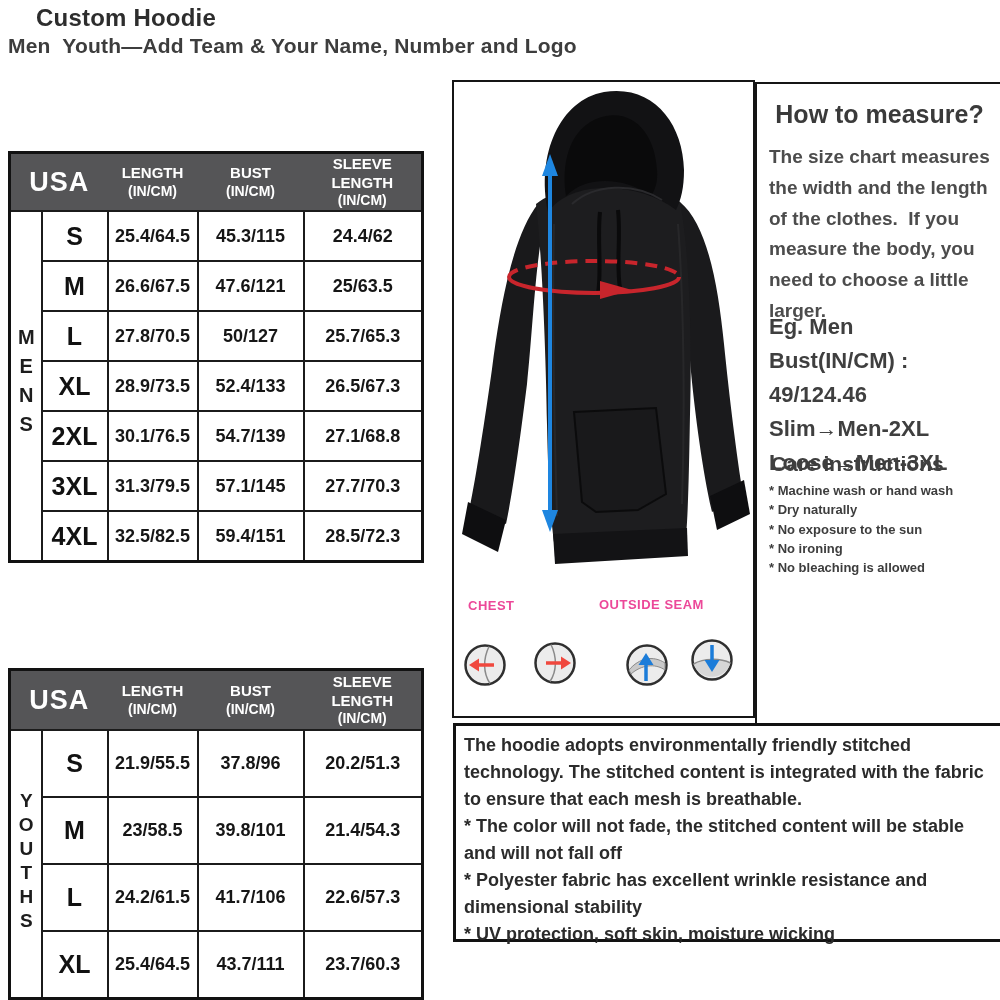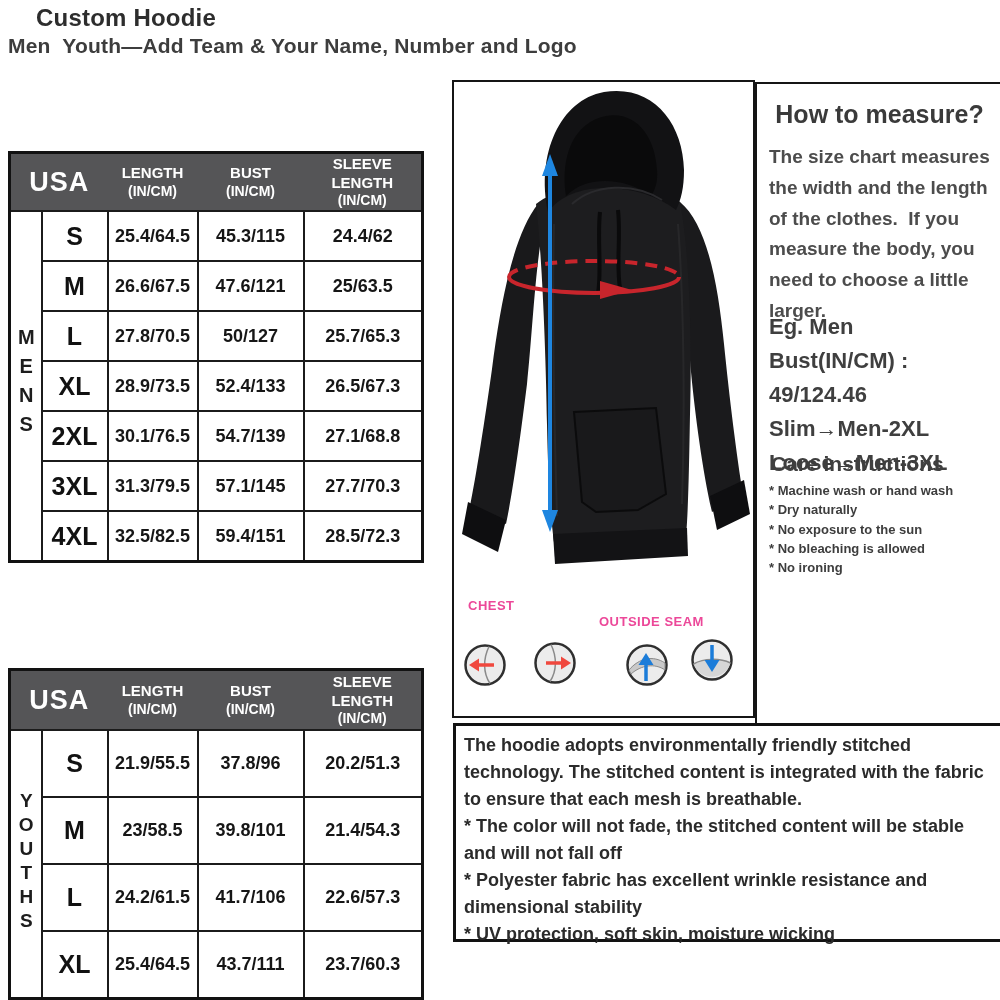--- a/index.html
+++ b/index.html
@@ -26,21 +26,21 @@
   .group-mens span{font-size:20px;letter-spacing:7px;}
   .group-youths span{font-size:19px;letter-spacing:3px;}
   .size-cell{font-size:25px;font-weight:bold;color:#111;}
   .val-cell{font-size:18px;font-weight:bold;color:#161616;}
 
   
   .hoodie-box{position:absolute;left:452px;top:80px;width:299px;height:634px;border:2px solid #151515;background:#fff;}
   .hoodie-art{position:absolute;left:0;top:2px;}
   .diagram-label{position:absolute;font-size:13px;font-weight:bold;color:#ec4899;letter-spacing:.5px;text-align:left;}
   #chest-label{left:14px;top:516px;width:100px;}
-  #seam-label{left:145px;top:532px;width:166px;}
+  #seam-label{left:145px;top:515px;width:166px;}
   .measure-icon{position:absolute;width:44px;height:44px;}
   #icon-1{left:9px;top:561px;}   #icon-2{left:79px;top:559px;}
   #icon-3{left:171px;top:561px;} #icon-4{left:236px;top:556px;}
 
   
   .measure-panel{position:absolute;left:755px;top:82px;width:245px;height:641px;background:#fff;
                  border-top:2px solid #151515;border-left:2px solid #151515;}
   .measure-heading{position:absolute;left:0;top:16px;width:100%;text-align:center;font-size:25px;font-weight:bold;color:#3a3a3a;}
   .measure-body{position:absolute;left:12px;top:58px;width:226px;font-size:19px;font-weight:bold;color:#4c4c4c;line-height:1.62;white-space:pre-wrap;}
   .example-block{position:absolute;left:12px;top:226px;width:226px;font-size:22px;font-weight:bold;color:#3f3f3f;line-height:1.55;}
@@ -260,22 +260,22 @@
       <div>Eg. Men</div>
       <div>Bust(IN/CM) : 49/124.46</div>
       <div>Slim→Men-2XL</div>
       <div>Loose→Men-3XL</div>
     </div>
     <div class="care-heading">Care instructions</div>
     <div class="care-list">
       <div>* Machine wash or hand wash</div>
       <div>* Dry naturally</div>
       <div>* No exposure to the sun</div>
+      <div>* No ironing</div>
       <div>* No bleaching is allowed</div>
-      <div>* No ironing</div>
     </div>
   </div>
 
   <div class="description-box">
     <p>The hoodie adopts environmentally friendly stitched technology. The stitched content is integrated with the fabric to ensure that each mesh is breathable.</p>
     <p>* The color will not fade, the stitched content will be stable and will not fall off</p>
     <p>* Polyester fabric has excellent wrinkle resistance and dimensional stability</p>
     <p>* UV protection, soft skin, moisture wicking</p>
   </div>
 

